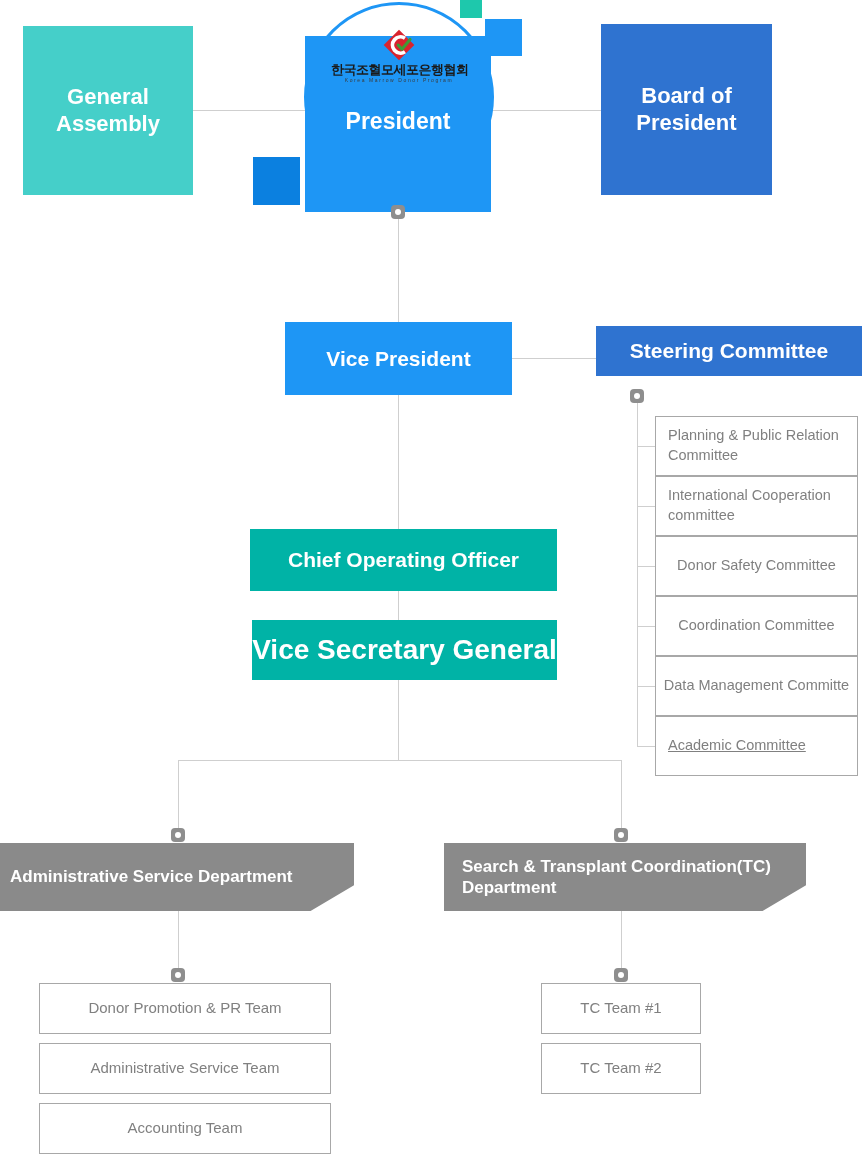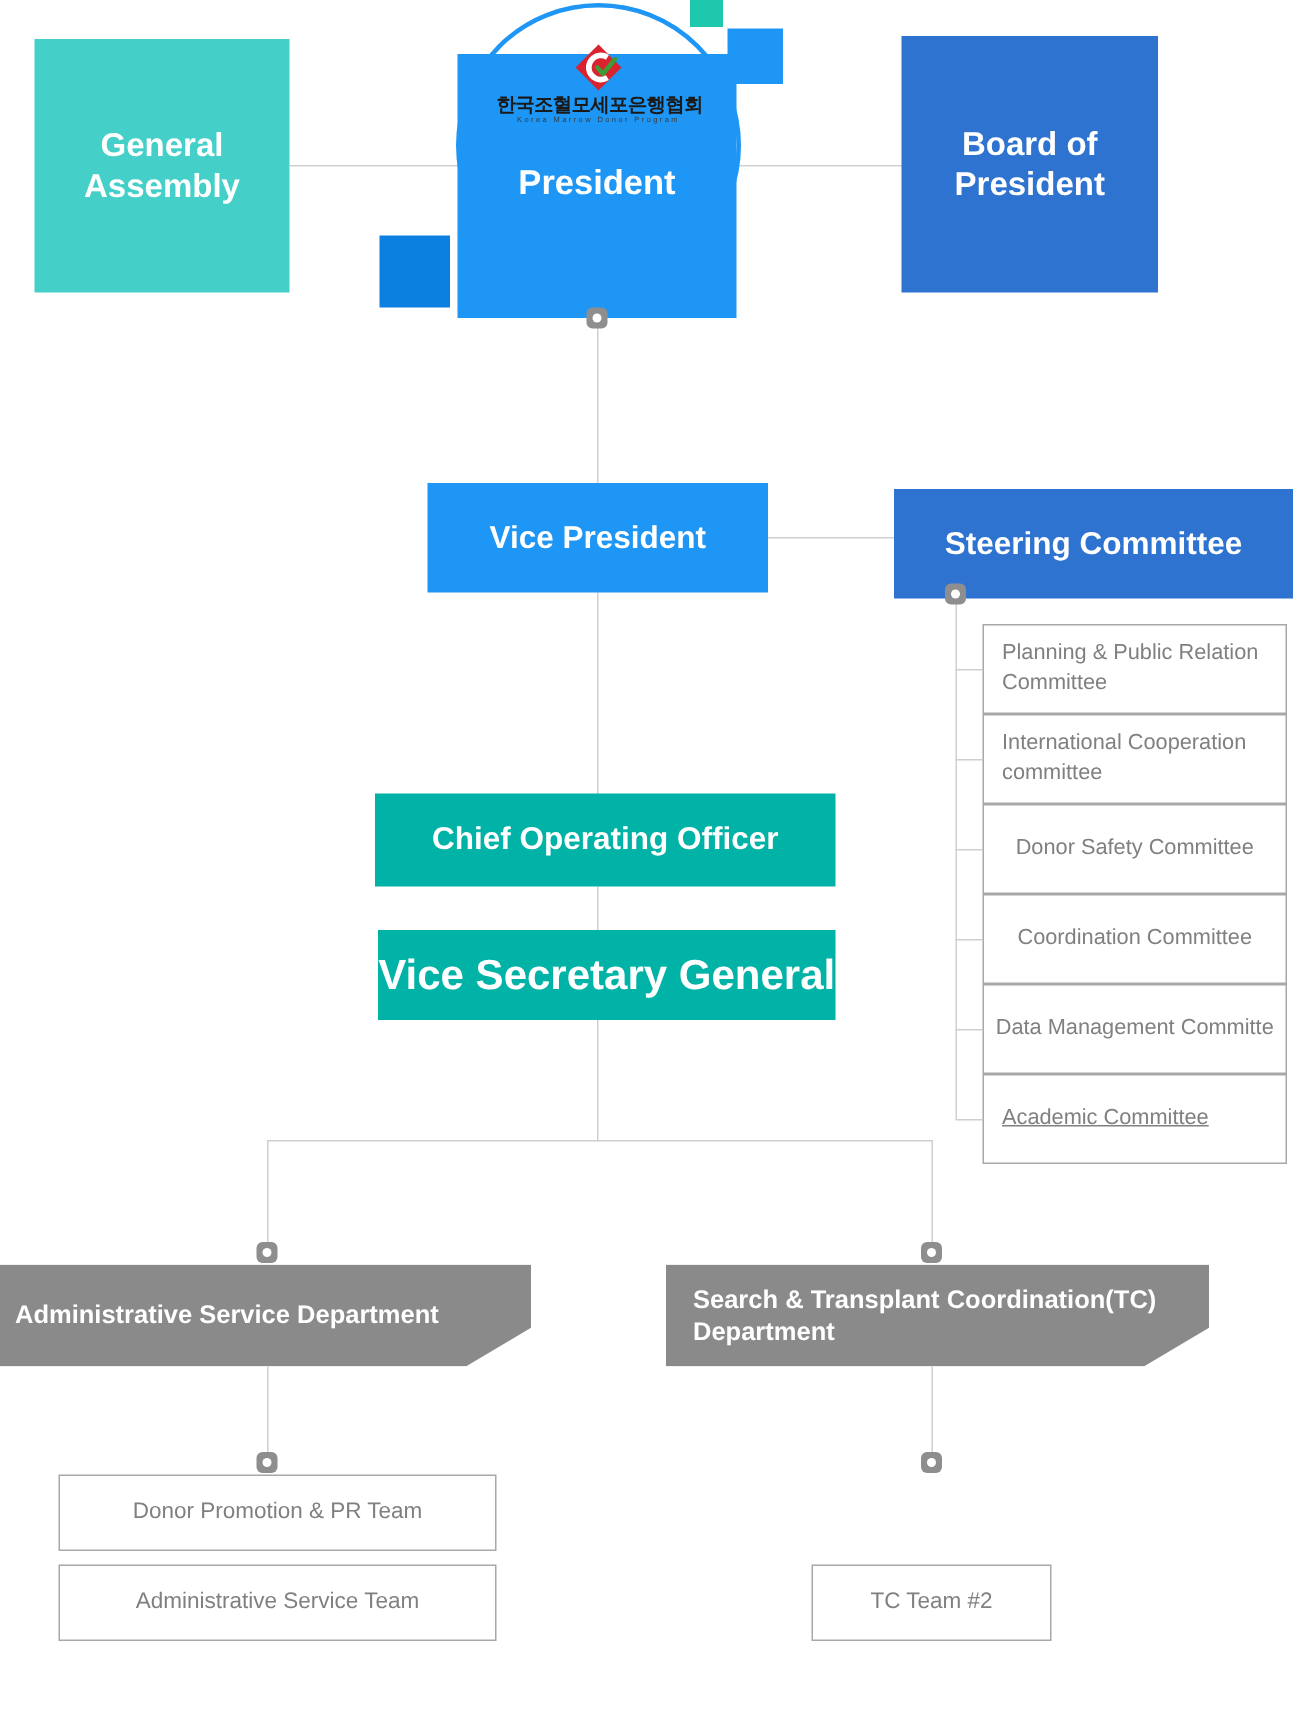--- a/index.html
+++ b/index.html
@@ -162,21 +162,21 @@
   }
 
   
   #vice-president {
     left: 285px; top: 322px; width: 227px; height: 73px;
     background: #1e96f5;
     font-size: 21px;
   }
   
   #steering-committee {
-    left: 596px; top: 326px; width: 266px; height: 73px;
+    left: 596px; top: 326px; width: 266px; height: 50px;
     background: #2f73d0;
     font-size: 21px;
   }
   
   #chief-operating-officer {
     left: 250px; top: 529px; width: 307px; height: 62px;
     background: #00b3a6;
     font-size: 21px;
   }
   
@@ -311,16 +311,18 @@
   <div id="committee-2" class="box box-outline committee-box">Donor Safety Committee</div>
   <div id="committee-3" class="box box-outline committee-box">Coordination Committee</div>
   <div id="committee-4" class="box box-outline committee-box">Data Management Committe</div>
   <div id="committee-5" class="box box-outline committee-box left-pad">Academic Committee</div>
 
   <div id="dept-admin" class="dept">Administrative Service Department</div>
   <div id="dept-search" class="dept">Search &amp; Transplant Coordination(TC) Department</div>
 
   <div id="team-l-0" class="box box-outline team-box team-left">Donor Promotion &amp; PR Team</div>
   <div id="team-l-1" class="box box-outline team-box team-left">Administrative Service Team</div>
-
+  <div id="team-l-2" class="box box-outline team-box team-left">Accounting Team</div>
+
+  <div id="team-r-0" class="box box-outline team-box team-right">TC Team #1</div>
   <div id="team-r-1" class="box box-outline team-box team-right">TC Team #2</div>
 
 </div>
 
 </body></html>

